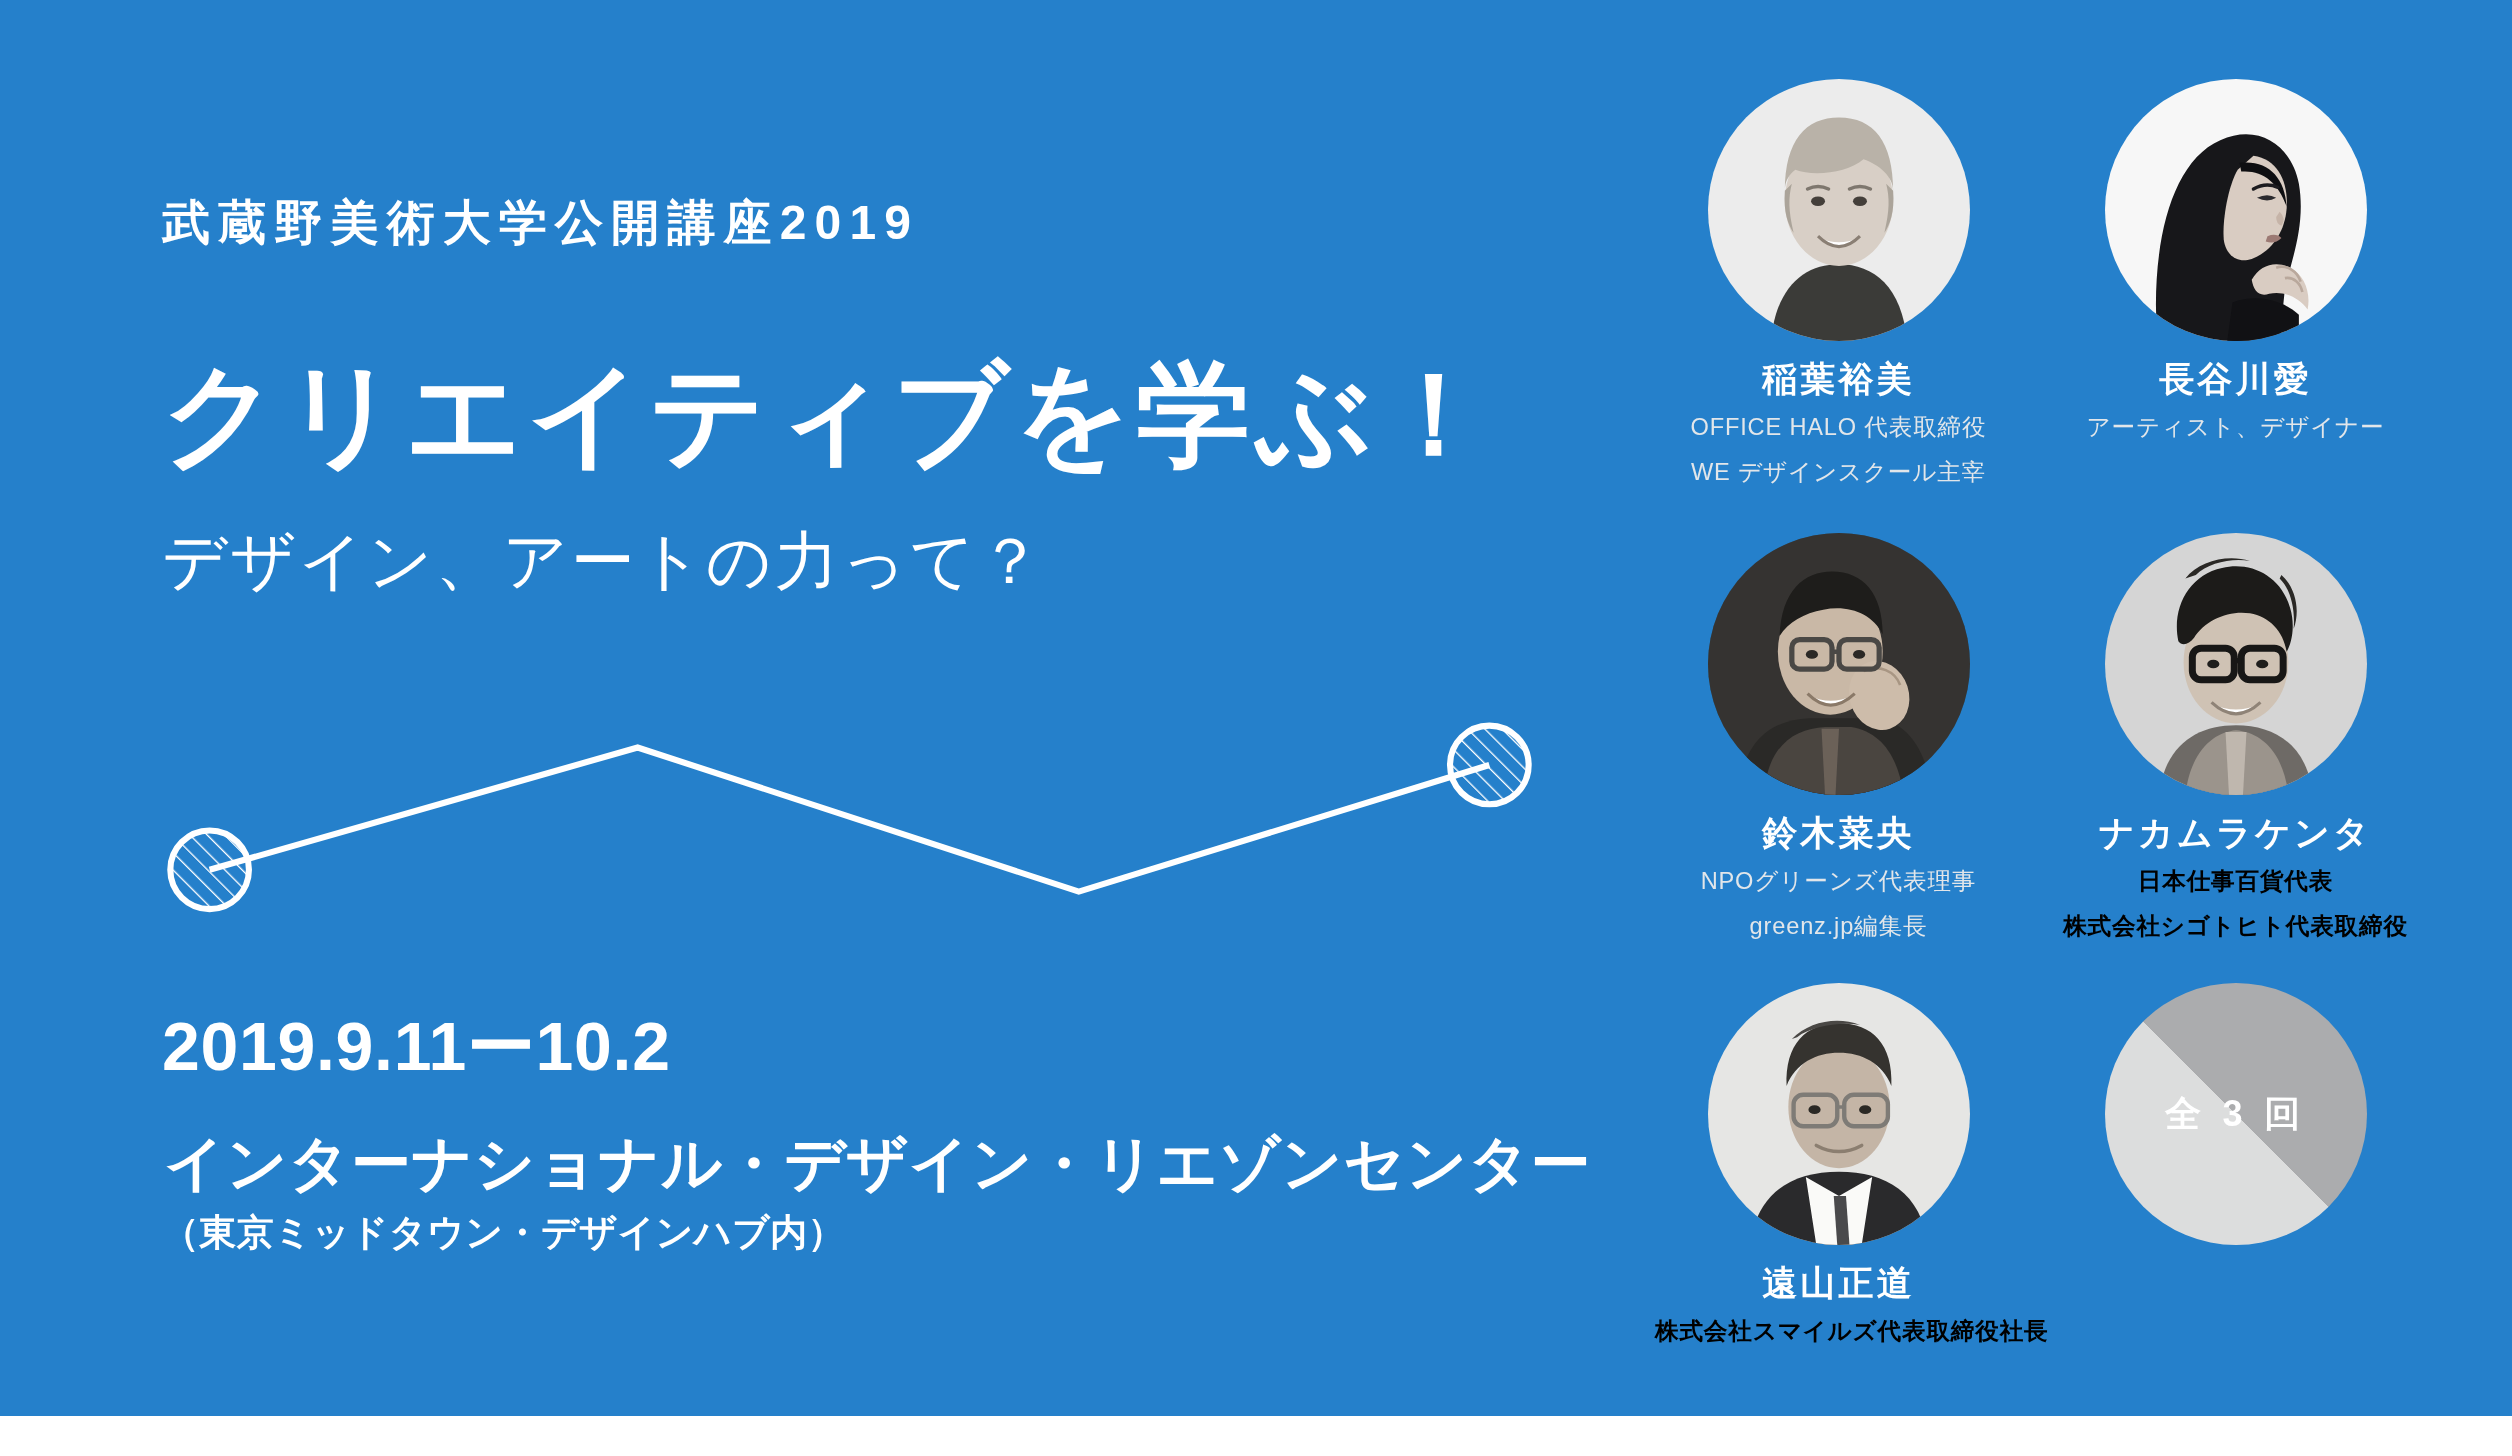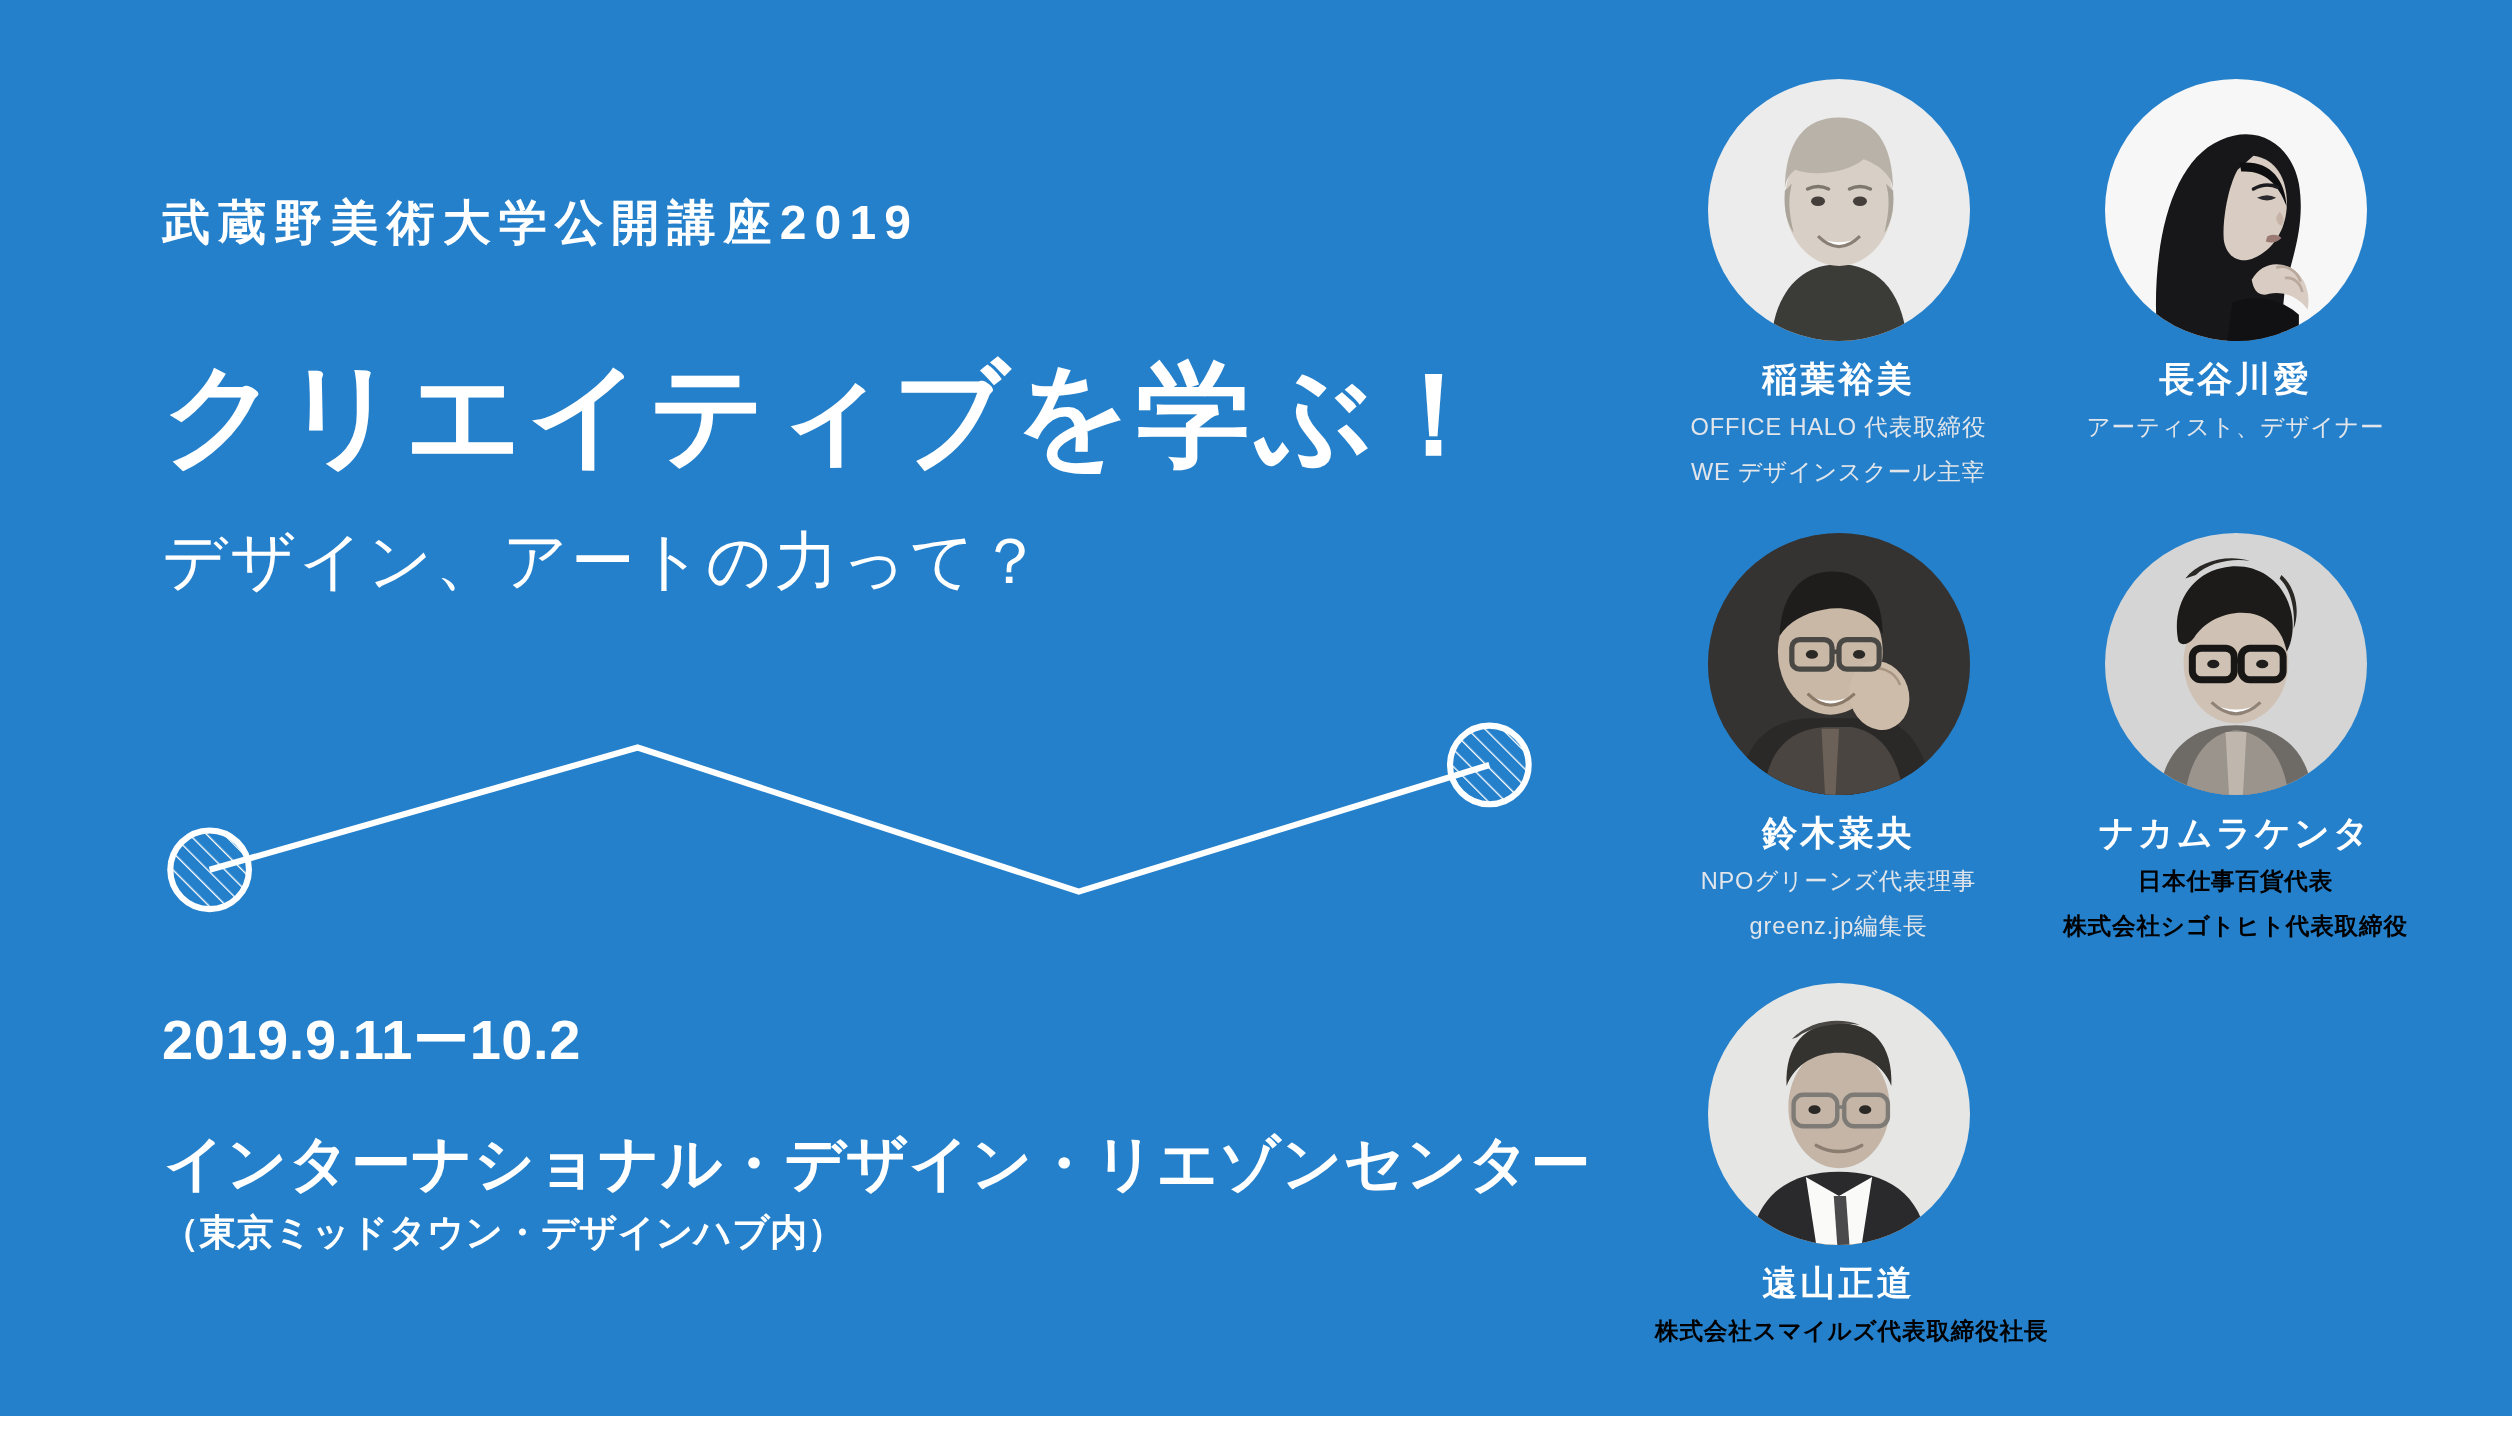--- a/index.html
+++ b/index.html
@@ -69,21 +69,21 @@
     width: 1485px;
     height: 280px;
     pointer-events: none;
   }
 
   
   .date-line {
     position: absolute;
     left: 0;
     top: 1012px;
-    font-size: 56px;
+    font-size: 68px;
     font-weight: 700;
     letter-spacing: 0.01em;
     line-height: 1;
     white-space: nowrap;
   }
 
   .venue-line {
     position: absolute;
     left: 2px;
     top: 1134px;
@@ -342,16 +342,21 @@
             <ellipse cx="122" cy="145" rx="7" ry="5" fill="#2B2925"></ellipse>
             <ellipse cx="180" cy="145" rx="7" ry="5" fill="#2B2925"></ellipse>
             <path d="M124 186 Q150 200 176 186" stroke="#8B7E70" stroke-width="4" fill="none" stroke-linecap="round"></path>
           </g>
         </svg>
       </div>
       <div class="sp-name">遠山正道</div>
       <div class="sp-title bold">株式会社スマイルズ代表取締役社長</div>
     </div>
 
+    <div class="count-badge">
+      <div class="count-circle">
+        <span class="count-label">全 3 回</span>
+      </div>
+    </div>
 
   </div>
 </div>
 
 
 </body></html>

